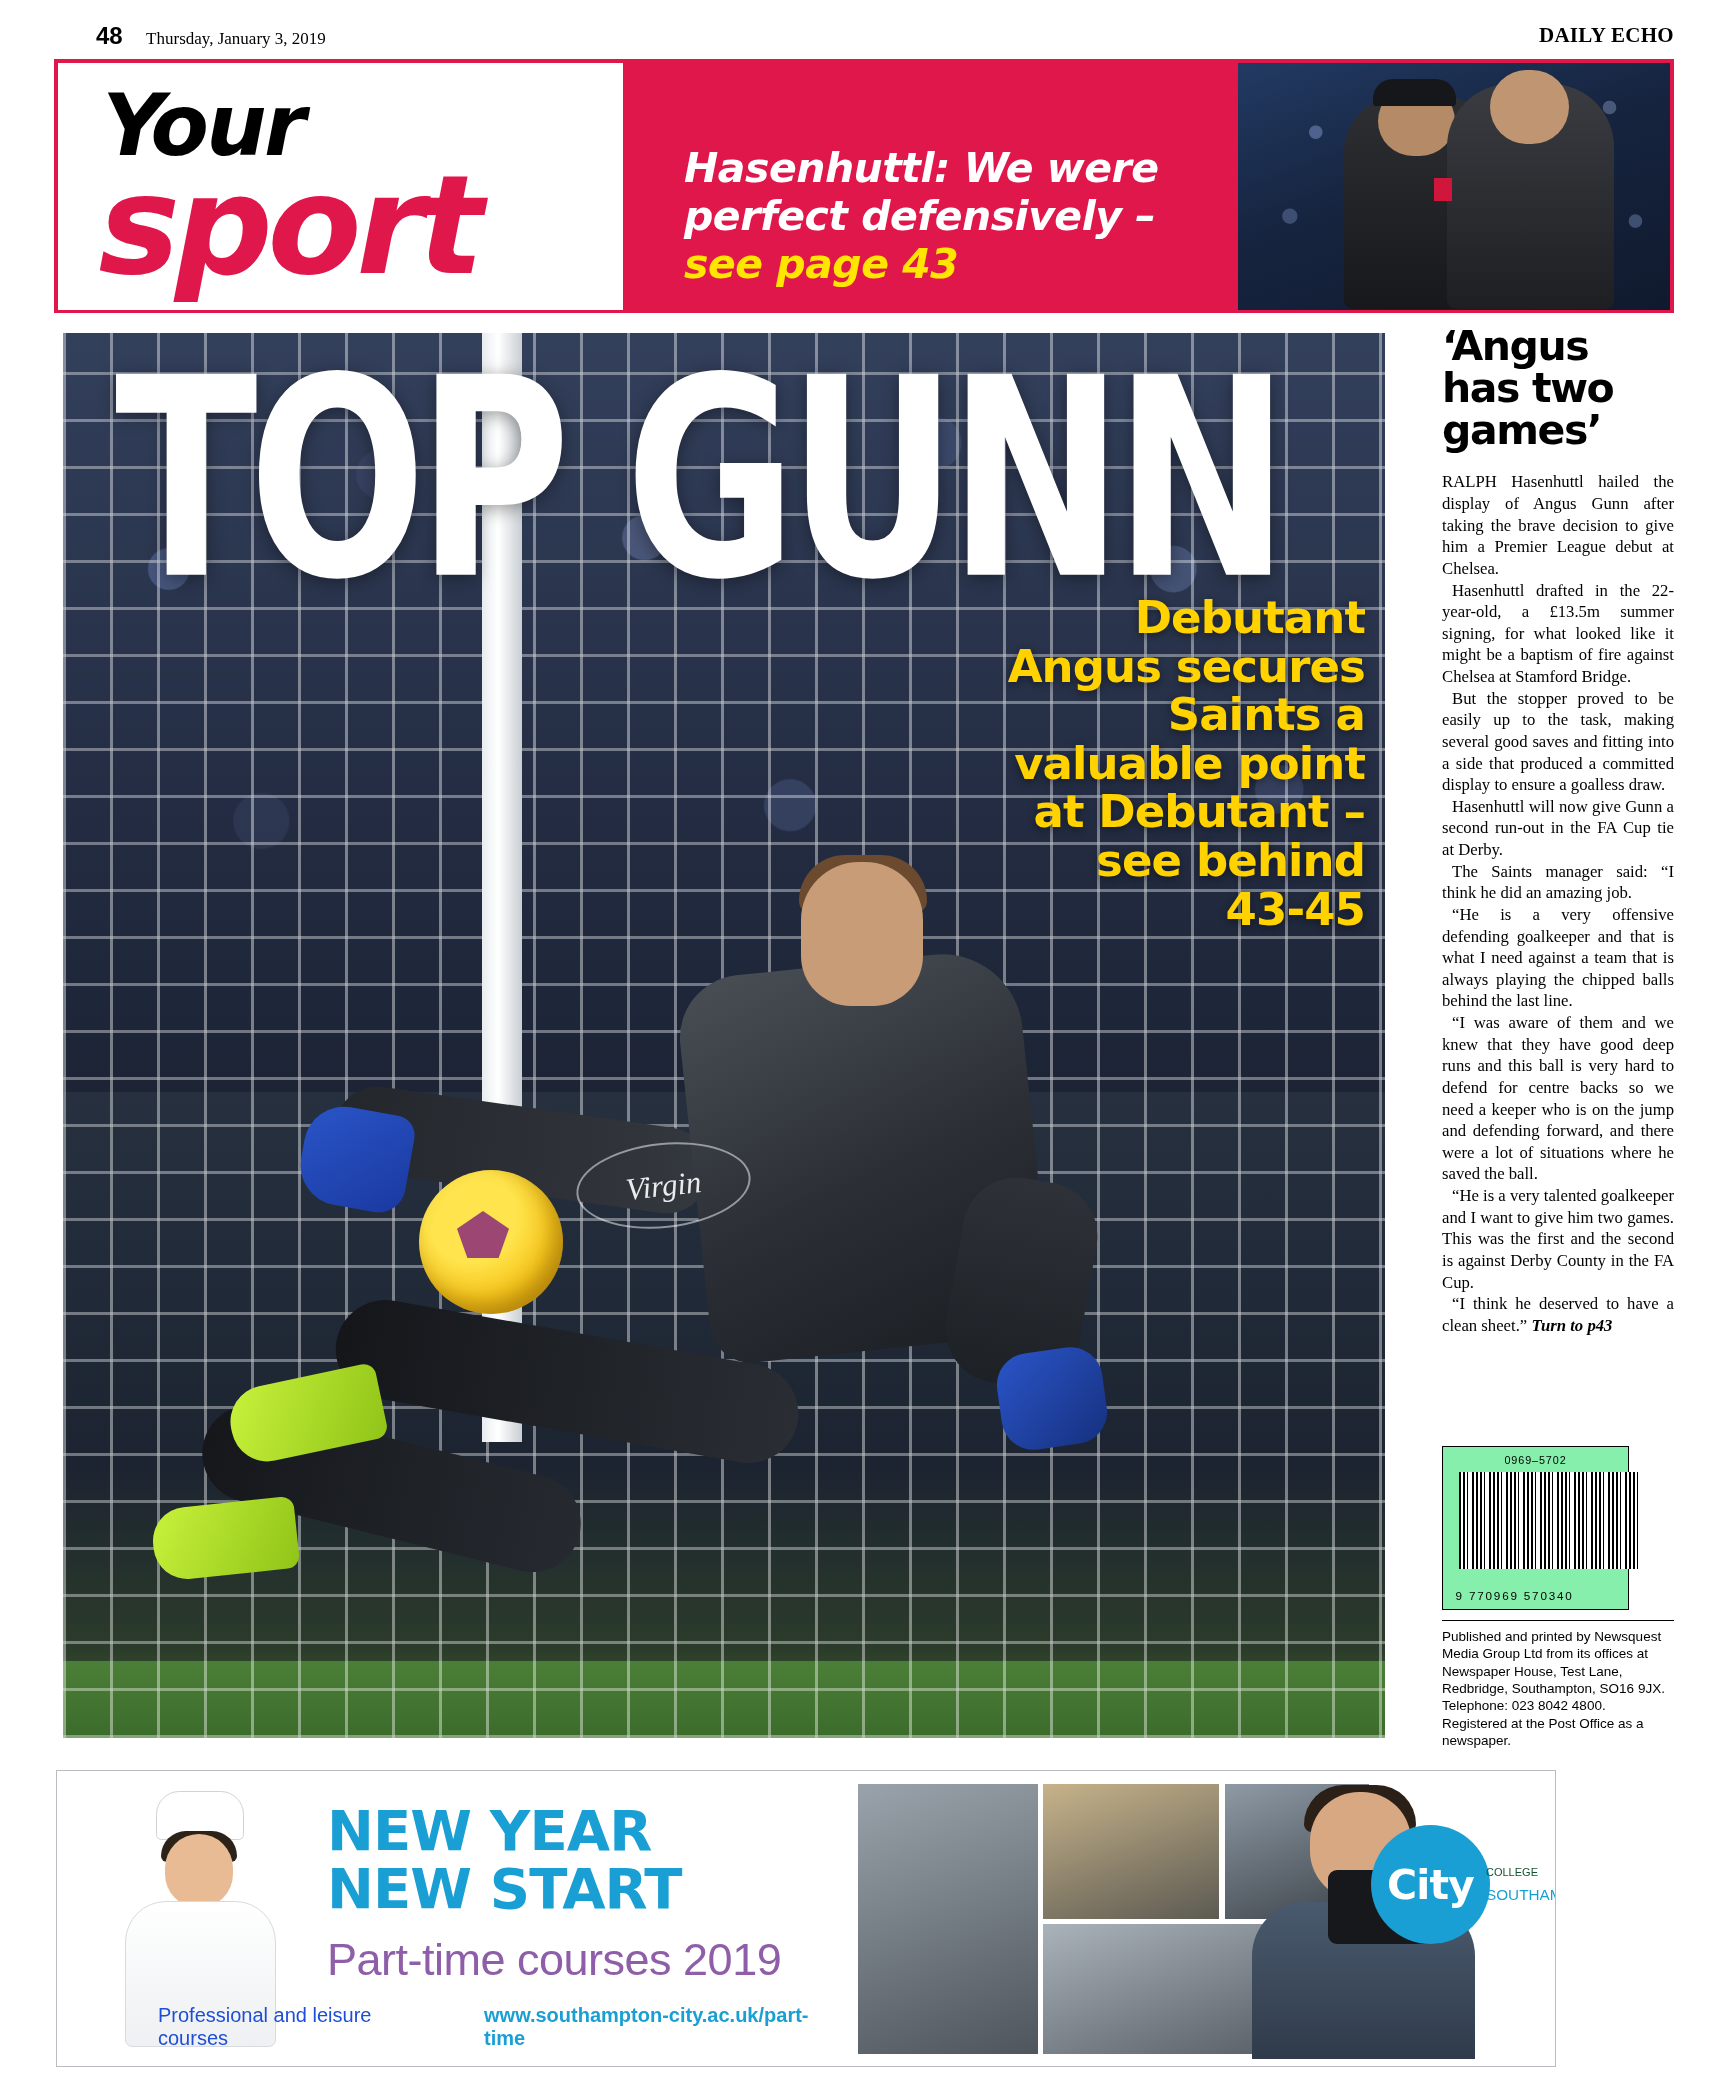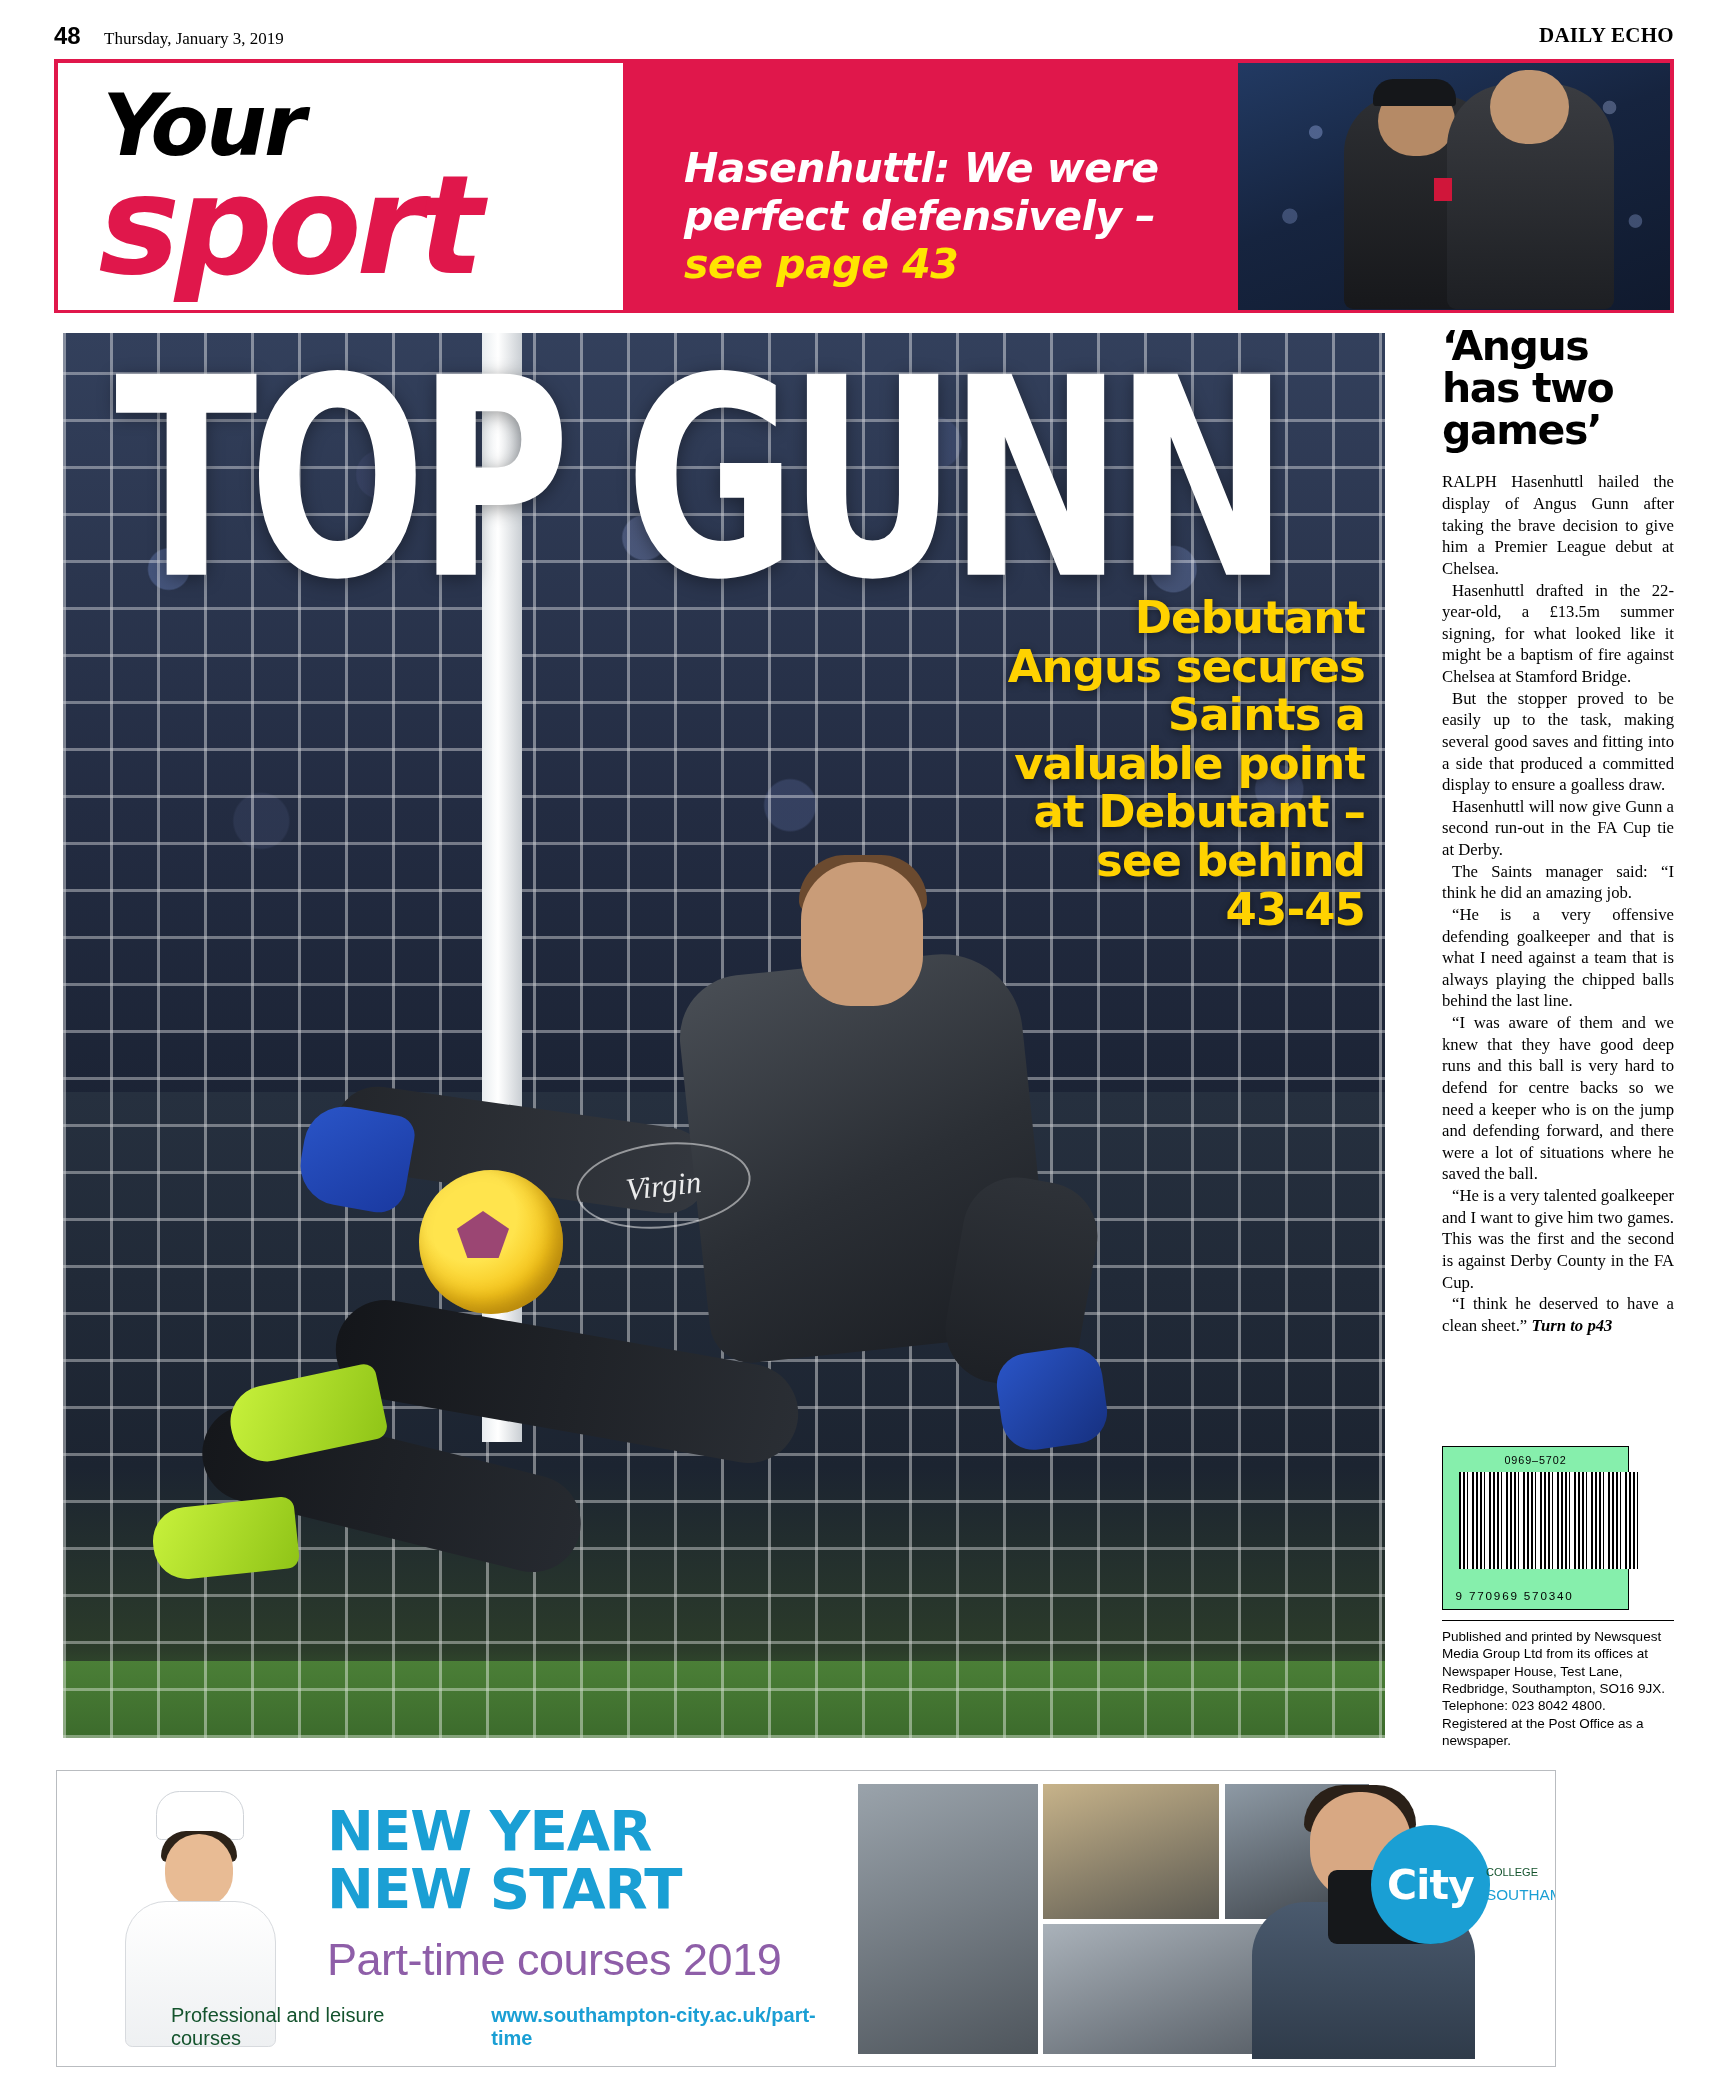--- a/index.html
+++ b/index.html
@@ -36,20 +36,21 @@
   .topbar-left {
     display: flex;
     align-items: baseline;
     gap: 23.4px;
   }
   .page-number {
     font-family: "Liberation Sans", sans-serif;
     font-weight: bold;
     font-size: 24px;
     color: #000;
+    margin-left: 42px;
   }
   .page-date {
     font-family: "Liberation Serif", serif;
     font-size: 17px;
     color: #000;
   }
   .masthead-right {
     font-family: "Liberation Serif", serif;
     font-weight: bold;
     font-size: 21px;
@@ -529,22 +530,21 @@
     position: absolute;
     left: 101px; bottom: 16px;
     width: 684px;
     display: flex;
     gap: 43px;
     align-items: baseline;
   }
   .ad-foot-left {
     font-family: "Liberation Sans", sans-serif;
     font-size: 20px;
-    color: #14532d;
-    margin-left: 13px;
+    color: #1d4ed8;
   }
   .ad-foot-right {
     font-family: "Liberation Sans", sans-serif;
     font-weight: bold;
     font-size: 20px;
     color: #1a9fd4;
   }
 
   .ad-photos {
     position: absolute;

